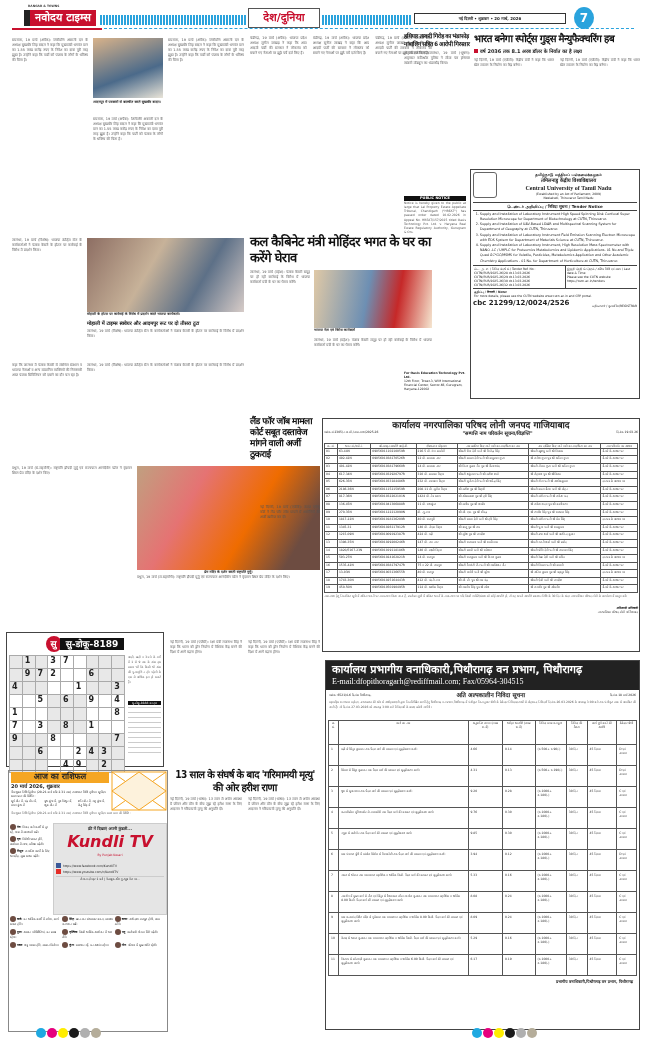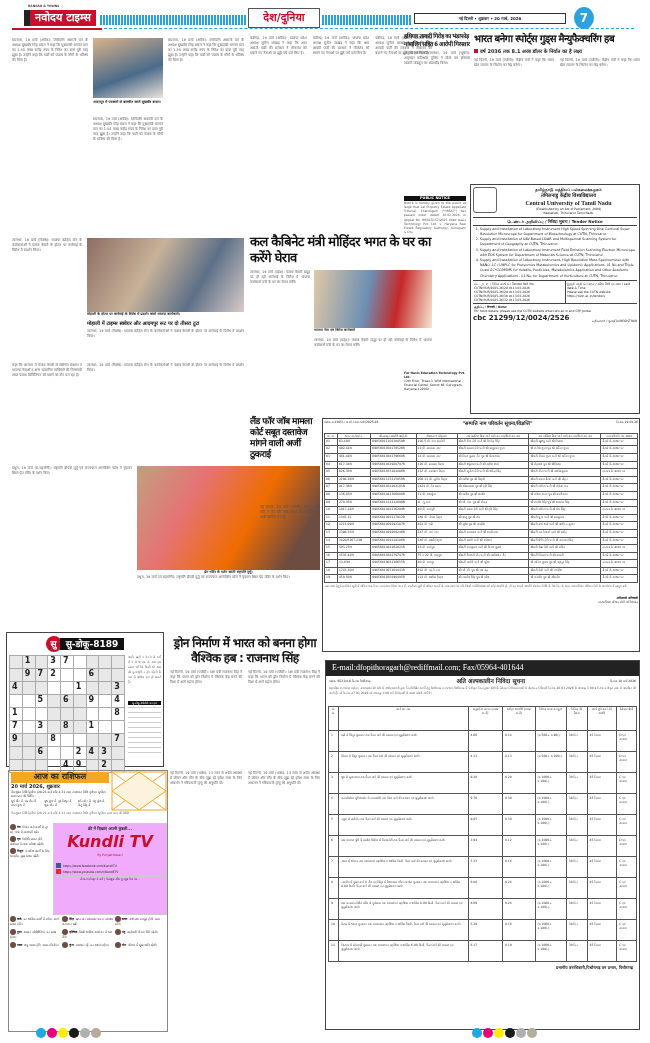--- a/index.html
+++ b/index.html
@@ -100,21 +100,21 @@
   <div style="display:flex;gap:4px;margin-top:4px">
     <div class="body-text" style="width:60px;height:150px">जालंधर, 19 मार्च (महेश): पंजाब केसरी समूह पर हो रही कार्रवाई के विरोध में भाजपा कार्यकर्ता मंत्री के घर का घेराव करेंगे।</div>
     <div style="flex:1">
       <div class="photo" style="height:58px;background:linear-gradient(100deg,#e0c9a6,#6d8fb3 45%,#c62828 70%,#f5e6d0)"></div>
       <div class="body-text" style="font-weight:bold;color:#333;height:10px">भाजपा नेता एवं विरोध कार्यकर्ता</div>
       <div class="body-text" style="height:80px">जालंधर, 19 मार्च (महेश): पंजाब केसरी समूह पर हो रही कार्रवाई के विरोध में भाजपा कार्यकर्ता मंत्री के घर का घेराव करेंगे।</div>
     </div>
   </div>
 </div>
 
-<div class="abs ad-box" style="left:470px;top:184px;width:170px;height:230px;padding:2px">
+<div class="abs ad-box" style="left:470px;top:169px;width:170px;height:230px;padding:2px">
   <div style="display:flex;border-bottom:1px solid #444;padding-bottom:2px">
     <div style="width:24px;height:26px;border:1px solid #666;border-radius:3px;margin-right:3px"></div>
     <div style="flex:1;text-align:center">
       <div class="tamil-hdr" style="font-size:4px">தமிழ்நாடு மத்தியப் பல்கலைக்கழகம்</div>
       <div class="tamil-hdr" style="font-size:5px">तमिलनाडु केंद्रीय विश्वविद्यालय</div>
       <div class="tamil-hdr" style="font-size:6px;font-family:'Liberation Serif',serif">Central University of Tamil Nadu</div>
       <div style="font-size:3px">(Established by an Act of Parliament, 2009)</div>
       <div style="font-size:3px">Neelakudi, Thiruvarur Tamil Nadu</div>
     </div>
   </div>
@@ -165,20 +165,21 @@
     </div>
   </div>
 </div>
 
 <div class="abs" style="left:250px;top:416px;width:70px">
   <div class="hl" style="font-size:9px;line-height:11px">लैंड फॉर जॉब मामला कोर्ट सबूत दस्तावेज मांगने वाली अर्जी ठुकराई</div>
 </div>
 <div class="abs body-text" style="left:260px;top:505px;width:60px;height:120px">नई दिल्ली, 19 मार्च (एजेंसी): राउज एवेन्यू कोर्ट ने लैंड फॉर जॉब मामले में आरोपियों की अर्जी खारिज कर दी।</div>
 
 <div class="abs ad-box" style="left:322px;top:418px;width:318px;height:234px;padding:1px">
+  <div style="text-align:center;font-weight:bold;font-size:9px;line-height:10px">कार्यालय नगरपालिका परिषद लोनी जनपद गाजियाबाद</div>
   <div style="display:flex;justify-content:space-between;font-size:3px">
     <span>पत्रांक सं.2305/न.पा.लो./नामान्तरण/2025-26</span>
     <span style="font-weight:bold;font-size:5px">"सम्पत्ति नाम परिवर्तन सूचना/विज्ञप्ति"</span>
     <span>दिनांक 19.03.26</span>
   </div>
   <table style="margin-top:6px">
     <thead>
         <tr id="loni-head">
           <th>क्र. सं.</th>
           <th>भवन सं./वार्ड नं.</th>
@@ -479,21 +480,20 @@
       </table>
     <div style="flex:1">
       <div class="body-text" style="font-size:3px;height:46px">आड़ी, खड़ी व 3×3 के वर्गों में 1 से 9 तक के अंक इस प्रकार भरें कि किसी भी अंक की पुनरावृत्ति न हो। पहेली के एक से अधिक हल हो सकते हैं।</div>
       <div style="background:#111;color:#fff;font-size:3px;text-align:center">सु-डोकू-8188 का हल</div>
       <div style="height:48px;background:repeating-linear-gradient(0deg,#ccc 0 1px,#fff 1px 5px),repeating-linear-gradient(90deg,#ccc 0 1px,transparent 1px 4px)"></div>
     </div>
   </div>
 </div>
 
 <div class="abs" style="left:170px;top:636px;width:150px">
-  <div class="hl" style="font-size:12px;line-height:15px;text-align:center">ड्रोन निर्माण में भारत को बनना होगा वैश्विक हब : राजनाथ सिंह</div>
   <div class="cols" style="margin-top:4px">
     <div class="body-text" style="height:80px">नई दिल्ली, 19 मार्च (एजेंसी): रक्षा मंत्री राजनाथ सिंह ने कहा कि भारत को ड्रोन निर्माण में वैश्विक केंद्र बनने की दिशा में आगे बढ़ना होगा।</div>
     <div class="body-text" style="height:80px">नई दिल्ली, 19 मार्च (एजेंसी): रक्षा मंत्री राजनाथ सिंह ने कहा कि भारत को ड्रोन निर्माण में वैश्विक केंद्र बनने की दिशा में आगे बढ़ना होगा।</div>
   </div>
 </div>
 
 <div class="abs" style="left:8px;top:770px;width:160px;height:262px;border:1px solid #888">
   <div style="display:flex">
     <div style="flex:1;padding:1px 2px">
       <div style="background:#f5a623;color:#222;font-weight:bold;font-size:8px;text-align:center">आज का राशिफल</div>
@@ -512,21 +512,21 @@
       <polygon points="28,1 55,20 28,39 1,20" fill="#fdf2dc" stroke="#f5a623"></polygon>
     </svg>
   </div>
   <div class="body-text" style="font-size:3px;height:12px;padding:0 2px">चैत्र शुक्ल तिथि द्वितीया (20-21 मार्च रात्रि 2.31 तक) तत्पश्चात तिथि तृतीया। सूर्योदय समय प्रातः की स्थिति :</div>
   <div style="display:flex">
     <div style="width:44px;padding:1px" id="signs-left">
         <div style="font-size: 3px; line-height: 4.2px; margin-bottom: 2px;"><span style="display: inline-block; width: 6px; height: 6px; border-radius: 50%; background: rgb(109, 76, 65); margin-right: 1px; vertical-align: middle;"></span><b>मेष</b>: <span>विवाद वाले कार्यों से दूर रहें, यात्रा में सावधानी रखें।</span></div>
         <div style="font-size: 3px; line-height: 4.2px; margin-bottom: 2px;"><span style="display: inline-block; width: 6px; height: 6px; border-radius: 50%; background: rgb(109, 76, 65); margin-right: 1px; vertical-align: middle;"></span><b>वृष</b>: <span>विरोधी परास्त होंगे, कारोबार में लाभ, प्रतिष्ठा बढ़ेगी।</span></div>
         <div style="font-size: 3px; line-height: 4.2px; margin-bottom: 2px;"><span style="display: inline-block; width: 6px; height: 6px; border-radius: 50%; background: rgb(109, 76, 65); margin-right: 1px; vertical-align: middle;"></span><b>मिथुन</b>: <span>राजकीय कार्यों के लिए भागदौड़, सुख साधन बढ़ेंगे।</span></div>
       </div>
-    <div style="flex:1;background:#f0abfc;border:1px solid #ccc;padding:2px;height:92px">
+    <div style="flex:1;background:#e5e5e5;border:1px solid #ccc;padding:2px;height:92px">
       <div style="font-size:4px;font-weight:bold;text-align:center">फ्री में दिखाएं अपनी कुंडली...</div>
       <div style="font-size:16px;color:#c8102e;font-weight:bold;text-align:center;font-style:italic;line-height:22px">Kundli TV</div>
       <div style="font-size:3px;text-align:center;color:#c8102e">By Punjab Kesari</div>
       <div style="font-size:3px;margin-top:6px;display:flex;align-items:center;gap:2px">
         <span style="width:5px;height:5px;background:#3b5998;display:inline-block"></span>
         <span>https://www.facebook.com/KundliTV</span>
       </div>
       <div style="font-size:3px;margin-top:1px;display:flex;align-items:center;gap:2px">
         <span style="width:5px;height:5px;background:#e52d27;display:inline-block"></span>
         <span>https://www.youtube.com/c/KundliTV</span>
@@ -541,29 +541,31 @@
       <div style="font-size: 3px; line-height: 4.2px; margin-bottom: 2px;"><span style="display: inline-block; width: 6px; height: 6px; border-radius: 50%; background: rgb(109, 76, 65); margin-right: 1px; vertical-align: middle;"></span><b>तुला</b>: <span>आसान परिस्थितियां, मन प्रसन्न रहेगा।</span></div>
       <div style="font-size: 3px; line-height: 4.2px; margin-bottom: 2px;"><span style="display: inline-block; width: 6px; height: 6px; border-radius: 50%; background: rgb(109, 76, 65); margin-right: 1px; vertical-align: middle;"></span><b>वृश्चिक</b>: <span>किसी धार्मिक आयोजन में भाग लेंगे।</span></div>
       <div style="font-size: 3px; line-height: 4.2px; margin-bottom: 2px;"><span style="display: inline-block; width: 6px; height: 6px; border-radius: 50%; background: rgb(109, 76, 65); margin-right: 1px; vertical-align: middle;"></span><b>धनु</b>: <span>कारोबारी योजना सिरे चढ़ेगी।</span></div>
       <div style="font-size: 3px; line-height: 4.2px; margin-bottom: 2px;"><span style="display: inline-block; width: 6px; height: 6px; border-radius: 50%; background: rgb(109, 76, 65); margin-right: 1px; vertical-align: middle;"></span><b>मकर</b>: <span>शत्रु परास्त होंगे, सम्मान मिलेगा।</span></div>
       <div style="font-size: 3px; line-height: 4.2px; margin-bottom: 2px;"><span style="display: inline-block; width: 6px; height: 6px; border-radius: 50%; background: rgb(109, 76, 65); margin-right: 1px; vertical-align: middle;"></span><b>कुंभ</b>: <span>सावधान रहें, मन अशांत रहेगा।</span></div>
       <div style="font-size: 3px; line-height: 4.2px; margin-bottom: 2px;"><span style="display: inline-block; width: 6px; height: 6px; border-radius: 50%; background: rgb(109, 76, 65); margin-right: 1px; vertical-align: middle;"></span><b>मीन</b>: <span>परिवार में सुख शांति रहेगी।</span></div>
     </div>
 </div>
 
 <div class="abs" style="left:170px;top:768px;width:150px">
+  <div class="hl" style="font-size:10px;line-height:13px;text-align:center">13 साल के संघर्ष के बाद 'गरिमामयी मृत्यु' की ओर हरीश राणा</div>
   <div class="cols" style="margin-top:3px">
     <div class="body-text" style="height:220px">नई दिल्ली, 19 मार्च (भाषा): 13 साल से अचेत अवस्था में जीवन और मौत के बीच जूझ रहे हरीश राणा के लिए अदालत ने गरिमामयी मृत्यु की अनुमति दी।</div>
     <div class="body-text" style="height:220px">नई दिल्ली, 19 मार्च (भाषा): 13 साल से अचेत अवस्था में जीवन और मौत के बीच जूझ रहे हरीश राणा के लिए अदालत ने गरिमामयी मृत्यु की अनुमति दी।</div>
   </div>
 </div>
 
 <div class="abs ad-box" style="left:325px;top:660px;width:315px;height:370px">
   <div style="background:#222;color:#fff;padding:2px 6px">
-    <div style="font-size:8px;font-family:'Liberation Serif',serif">E-mail:dfopithoragarh@rediffmail.com; Fax/05964-401644</div>
+    <div style="font-size:11px;font-weight:bold;line-height:14px">कार्यालय प्रभागीय वनाधिकारी,पिथौरागढ़ वन प्रभाग, पिथौरागढ़</div>
+    <div style="font-size:8px;font-family:'Liberation Serif',serif">E-mail:dfopithoragarh@rediffmail.com; Fax/05964-304515</div>
   </div>
   <div style="display:flex;justify-content:space-between;align-items:center;padding:1px 3px;font-size:3px">
     <span>पत्रांक: 6521/4-6 दिनांक पिथौरागढ़,</span>
     <span style="font-size:6px;font-weight:bold">अति अल्पकालीन निविदा सूचना</span>
     <span>दिनांक 18 मार्च 2026</span>
   </div>
   <div class="body-text" style="font-size:3px;padding:0 3px;height:18px">महामहिम राज्यपाल महोदय, उत्तराखण्ड की ओर से अधोहस्ताक्षरी द्वारा निम्नलिखित कार्यों हेतु पिथौरागढ़ वन प्रभाग,पिथौरागढ़ में पंजीकृत निम्नानुसार श्रेणी के ठेकेदार निविदादाताओं से मोहरबन्द निविदायें दिनांक 26.03.2026 के अपराह्न 3:00 बजे तक पंजीकृत डाक से आमंत्रित की जाती हैं। जो दिनांक 27.03.2026 को अपराह्न 3:00 बजे निविदाओं के समक्ष खोली जायेंगी।</div>
   <table style="margin:2px 2px 0;width:calc(100% - 4px)">
     <thead>
         <tr id="forest-head">

